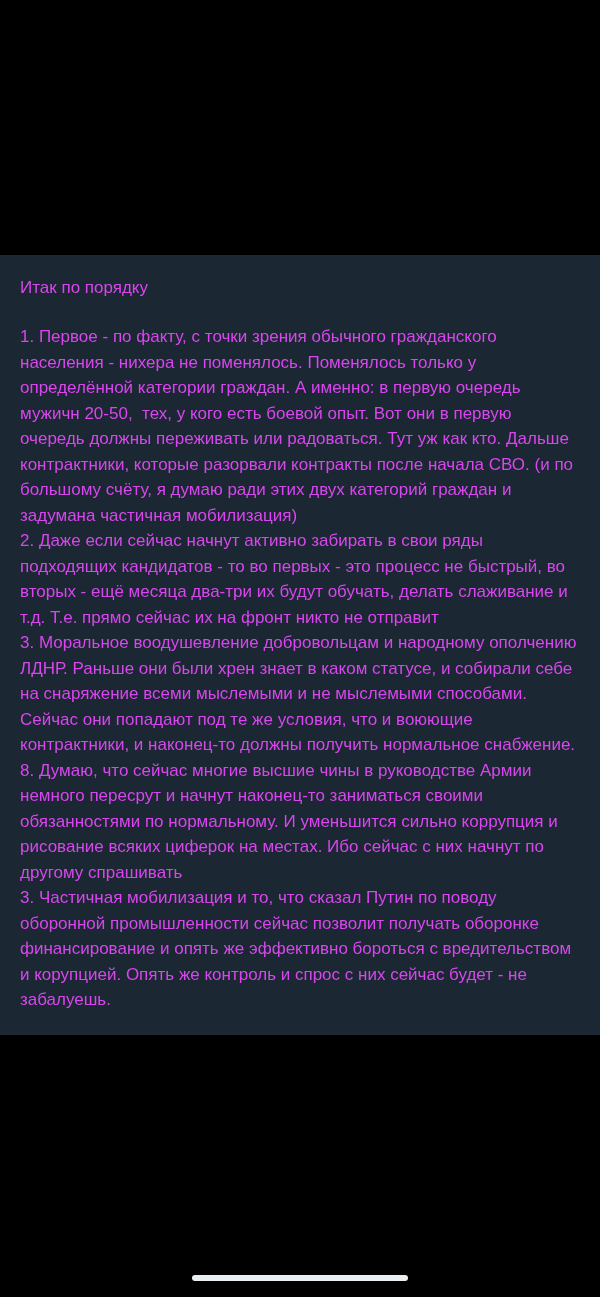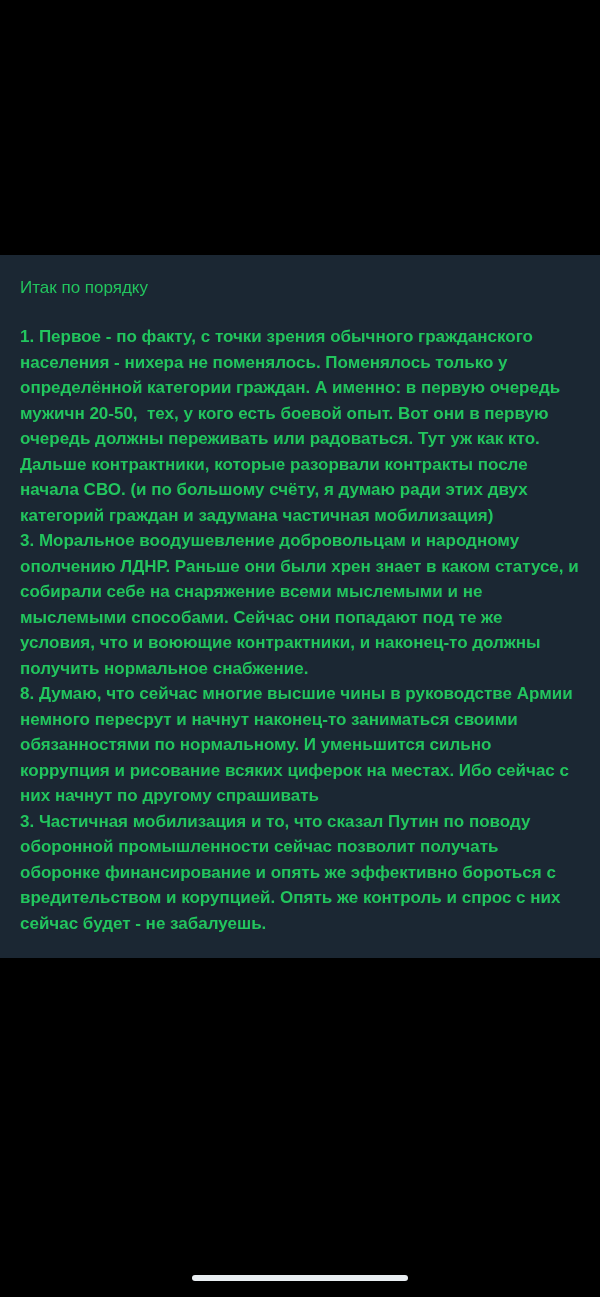--- a/index.html
+++ b/index.html
@@ -18,36 +18,35 @@
     position: absolute;
     inset: 0;
     background: #000000;
   }
   .message-card {
     position: absolute;
     left: 0;
     top: 255px;
     width: 600px;
     background: #1b2733;
-    color: #22c55e;
+    color: #d946ef;
     box-sizing: border-box;
     padding: 20px 20px 22px 20px;
   }
   .msg-title {
     font-size: 17px;
     line-height: 25px;
     margin: 0 0 24px 0;
     white-space: pre-wrap;
   }
   .msg-body p {
     margin: 0;
     font-size: 17px;
     line-height: 25.5px;
     white-space: pre-wrap;
-    font-weight: bold;
   }
   .home-indicator {
     position: absolute;
     left: 50%;
     transform: translateX(-50%);
     bottom: 16px;
     width: 216px;
     height: 6px;
     border-radius: 3px;
     background: #e9eef2;
@@ -55,20 +54,21 @@
 </style>
 </head>
 <body>
 
 <div class="screen">
 
   <div class="message-card">
     <div class="msg-title">Итак по порядку</div>
     <div class="msg-body">
       <p>1. Первое - по факту, с точки зрения обычного гражданского населения - нихера не поменялось. Поменялось только у определённой категории граждан. А именно: в первую очередь мужичн 20-50,  тех, у кого есть боевой опыт. Вот они в первую очередь должны переживать или радоваться. Тут уж как кто. Дальше контрактники, которые разорвали контракты после начала СВО. (и по большому счёту, я думаю ради этих двух категорий граждан и задумана частичная мобилизация)</p>
+      <p>2. Даже если сейчас начнут активно забирать в свои ряды подходящих кандидатов - то во первых - это процесс не быстрый, во вторых - ещё месяца два-три их будут обучать, делать слаживание и т.д. Т.е. прямо сейчас их на фронт никто не отправит</p>
       <p>3. Моральное воодушевление добровольцам и народному ополчению ЛДНР. Раньше они были хрен знает в каком статусе, и собирали себе на снаряжение всеми мыслемыми и не мыслемыми способами. Сейчас они попадают под те же условия, что и воюющие контрактники, и наконец-то должны получить нормальное снабжение.</p>
       <p>8. Думаю, что сейчас многие высшие чины в руководстве Армии немного пересрут и начнут наконец-то заниматься своими обязанностями по нормальному. И уменьшится сильно коррупция и рисование всяких циферок на местах. Ибо сейчас с них начнут по другому спрашивать</p>
       <p>3. Частичная мобилизация и то, что сказал Путин по поводу оборонной промышленности сейчас позволит получать оборонке финансирование и опять же эффективно бороться с вредительством и корупцией. Опять же контроль и спрос с них сейчас будет - не забалуешь.</p>
     </div>
   </div>
 
   <div class="home-indicator"></div>
 
 </div>
 

